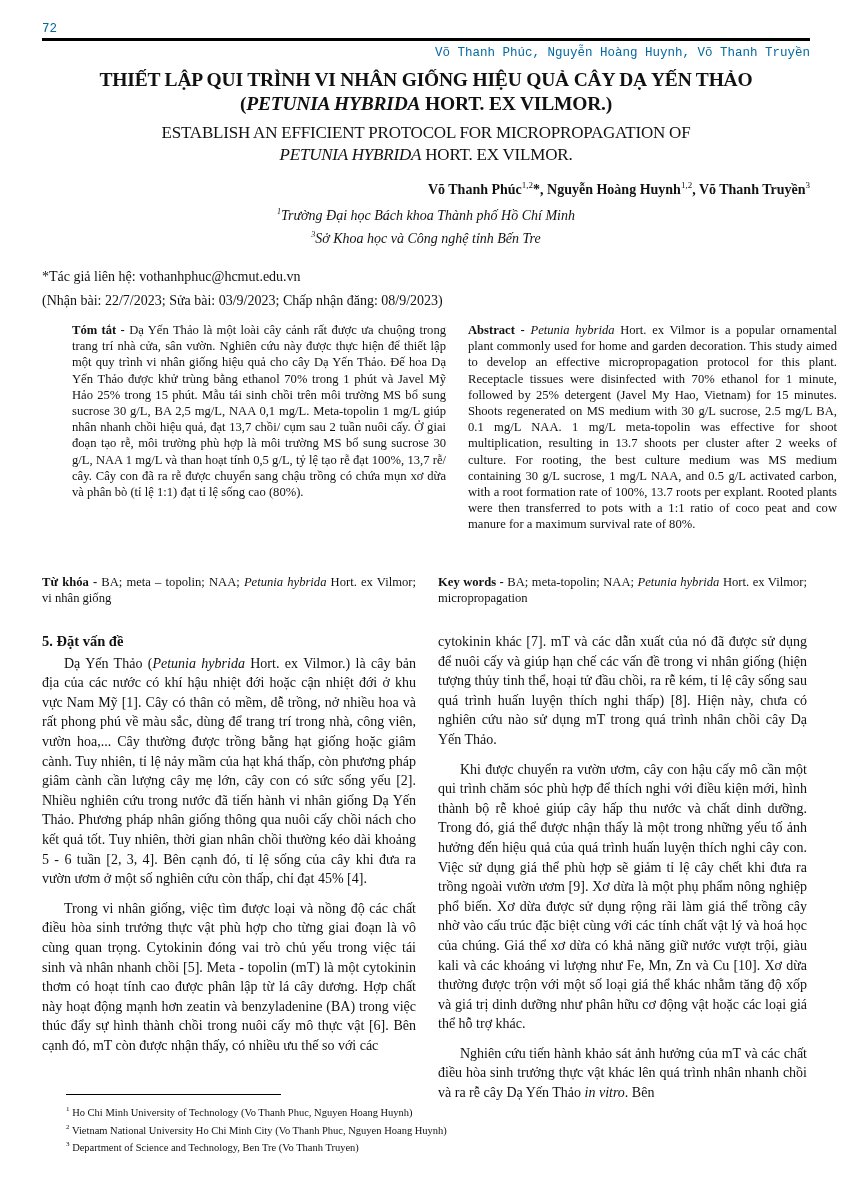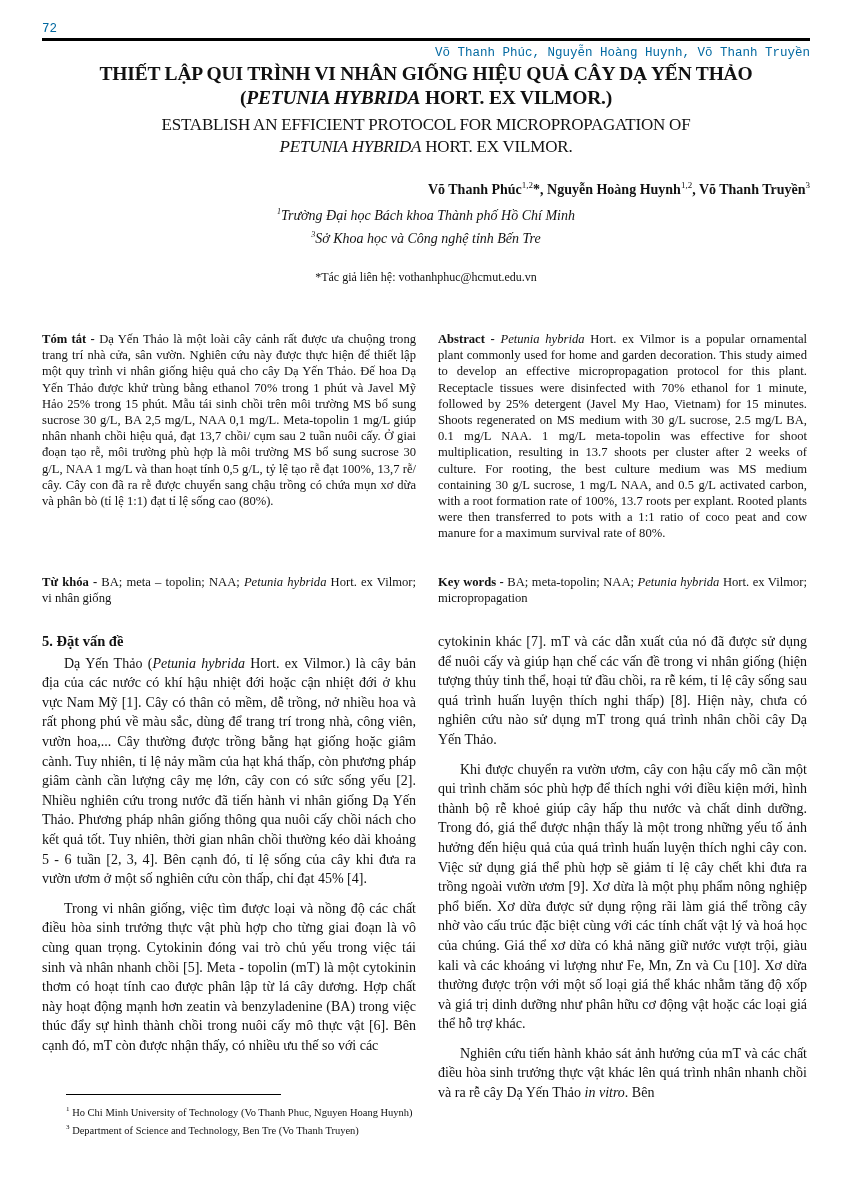--- a/index.html
+++ b/index.html
@@ -17,45 +17,45 @@
     .running-head .auth { position: absolute; right: 0; top: 0; margin-top: 24px; }
     .head-rule {
       position: absolute; left: 42px; top: 38px; width: 768px; height: 0;
       border-top: 3px solid #000;
     }
     .title-block {
       position: absolute; left: 42px; top: 62px; width: 768px; text-align: center;
     }
     .title-vn {
       font-weight: bold; font-size: 19.5px; line-height: 24px; letter-spacing: -0.2px;
-      margin: 0;
+      margin: 6px;
     }
     .title-en {
       font-size: 17px; line-height: 22px; margin: 4px 0 0 0; letter-spacing: -0.2px; text-align: center;
     }
     .authors {
       position: absolute; left: 42px; top: 180px; width: 768px; text-align: right;
       font-size: 14px; font-weight: bold;
     }
     .authors sup { font-weight: normal; font-size: 9px; }
     .affils {
       position: absolute; left: 42px; top: 202px; width: 768px; text-align: center;
       font-size: 14px; font-style: italic; line-height: 19px;
     }
     .affils sup { font-size: 8px; }
     .contact {
-      position: absolute; left: 42px; top: 265px; width: 768px; text-align: center;
-      font-size: 12px; line-height: 24px;
+      position: absolute; left: 42px; top: 265px; width: 768px; 
+      font-size: 14px; line-height: 24px;
     }
     .col {
       position: absolute; font-size: 12.6px; line-height: 16.2px; text-align: justify;
     }
     .col-left { left: 42px; width: 374px; }
     .col-right { left: 438px; width: 369px; }
-    .abstract { top: 331px; }
+    .abstract { top: 322px; margin-left: 30px; }
     .keywords { top: 574px; }
     .b { font-weight: bold; }
     .body-col { top: 632px; font-size: 14px; line-height: 19.6px; }
     .section-head { font-weight: bold; font-size: 14.5px; margin: 0 0 2px 0; }
     .para { text-indent: 22px; margin: 0 0 10px 0; }
     .para.cont { text-indent: 0; }
     .foot-rule {
       position: absolute; left: 66px; top: 1094px; width: 215px; height: 0;
       border-top: 1px solid #000;
     }
@@ -89,20 +89,21 @@
   <span><span>Võ Thanh Phúc</span><sup>1,2</sup><span>*</span><span>, </span></span><span><span>Nguyễn Hoàng Huynh</span><sup>1,2</sup><span>, </span></span><span><span>Võ Thanh Truyền</span><sup>3</sup></span>
 </div>
 
 <div class="affils">
   <div><sup>1</sup><span>Trường Đại học Bách khoa Thành phố Hồ Chí Minh</span></div>
   <div><sup>3</sup><span>Sở Khoa học và Công nghệ tỉnh Bến Tre</span></div>
 </div>
 
 <div class="contact">
   <div><span>*Tác giả liên hệ: </span><span>vothanhphuc@hcmut.edu.vn</span></div>
+  <div>(Nhận bài: 22/7/2023; Sửa bài: 03/9/2023; Chấp nhận đăng: 08/9/2023)</div>
 </div>
 
 <div class="col col-left abstract">
   <span class="b">Tóm tắt -</span><span> Dạ Yến Thảo là một loài cây cảnh rất được ưa chuộng trong trang trí nhà cửa, sân vườn. Nghiên cứu này được thực hiện để thiết lập một quy trình vi nhân giống hiệu quả cho cây Dạ Yến Thảo. Đế hoa Dạ Yến Thảo được khử trùng bằng ethanol 70% trong 1 phút và Javel Mỹ Hảo 25% trong 15 phút. Mẫu tái sinh chồi trên môi trường MS bổ sung sucrose 30 g/L, BA 2,5 mg/L, NAA 0,1 mg/L. Meta-topolin 1 mg/L giúp nhân nhanh chồi hiệu quả, đạt 13,7 chồi/ cụm sau 2 tuần nuôi cấy. Ở giai đoạn tạo rễ, môi trường phù hợp là môi trường MS bổ sung sucrose 30 g/L, NAA 1 mg/L và than hoạt tính 0,5 g/L, tỷ lệ tạo rễ đạt 100%, 13,7 rễ/ cây. Cây con đã ra rễ được chuyển sang chậu trồng có chứa mụn xơ dừa và phân bò (tỉ lệ 1:1) đạt tỉ lệ sống cao (80%).</span>
 </div>
 <div class="col col-right abstract">
   <span class="b">Abstract -</span><i> Petunia hybrida</i><span> Hort. ex Vilmor is a popular ornamental plant commonly used for home and garden decoration. This study aimed to develop an effective micropropagation protocol for this plant. Receptacle tissues were disinfected with 70% ethanol for 1 minute, followed by 25% detergent (Javel My Hao, Vietnam) for 15 minutes. Shoots regenerated on MS medium with 30 g/L sucrose, 2.5 mg/L BA, 0.1 mg/L NAA. 1 mg/L meta-topolin was effective for shoot multiplication, resulting in 13.7 shoots per cluster after 2 weeks of culture. For rooting, the best culture medium was MS medium containing 30 g/L sucrose, 1 mg/L NAA, and 0.5 g/L activated carbon, with a root formation rate of 100%, 13.7 roots per explant. Rooted plants were then transferred to pots with a 1:1 ratio of coco peat and cow manure for a maximum survival rate of 80%.</span>
 </div>
 
 <div class="col col-left keywords">
@@ -120,14 +121,15 @@
 
 <div class="col col-right body-col" style="top:632px;">
   <p class="para cont">cytokinin khác [7]. mT và các dẫn xuất của nó đã được sử dụng để nuôi cấy và giúp hạn chế các vấn đề trong vi nhân giống (hiện tượng thủy tinh thể, hoại tử đầu chồi, ra rễ kém, tỉ lệ cây sống sau quá trình huấn luyện thích nghi thấp) [8]. Hiện này, chưa có nghiên cứu nào sử dụng mT trong quá trình nhân chồi cây Dạ Yến Thảo.</p>
   <p class="para">Khi được chuyển ra vườn ươm, cây con hậu cấy mô cần một qui trình chăm sóc phù hợp để thích nghi với điều kiện mới, hình thành bộ rễ khoẻ giúp cây hấp thu nước và chất dinh dưỡng. Trong đó, giá thể được nhận thấy là một trong những yếu tố ảnh hưởng đến hiệu quả của quá trình huấn luyện thích nghi cây con. Việc sử dụng giá thể phù hợp sẽ giảm tỉ lệ cây chết khi đưa ra trồng ngoài vườn ươm [9]. Xơ dừa là một phụ phẩm nông nghiệp phổ biến. Xơ dừa được sử dụng rộng rãi làm giá thể trồng cây nhờ vào cấu trúc đặc biệt cùng với các tính chất vật lý và hoá học của chúng. Giá thể xơ dừa có khả năng giữ nước vượt trội, giàu kali và các khoáng vi lượng như Fe, Mn, Zn và Cu [10]. Xơ dừa thường được trộn với một số loại giá thể khác nhằm tăng độ xốp và giá trị dinh dưỡng như phân hữu cơ động vật hoặc các loại giá thể hỗ trợ khác.</p>
   <p class="para"><span>Nghiên cứu tiến hành khảo sát ảnh hưởng của mT và các chất điều hòa sinh trưởng thực vật khác lên quá trình nhân nhanh chồi và ra rễ cây Dạ Yến Thảo </span><i>in vitro</i><span>. Bên</span></p>
 </div>
 
 <div class="foot-rule"></div>
 <div class="footnotes">
   <div><sup>1</sup><span> Ho Chi Minh University of Technology (Vo Thanh Phuc, Nguyen Hoang Huynh)</span></div>
+  <div><sup>2</sup><span> Vietnam National University Ho Chi Minh City (Vo Thanh Phuc, Nguyen Hoang Huynh)</span></div>
   <div><sup>3</sup><span> Department of Science and Technology, Ben Tre (Vo Thanh Truyen)</span></div>
 </div>
 
 </body></html>

